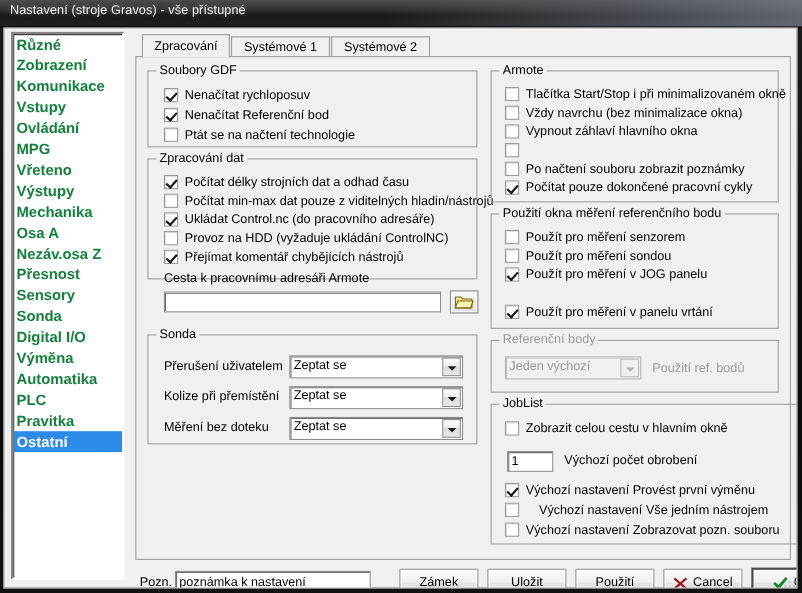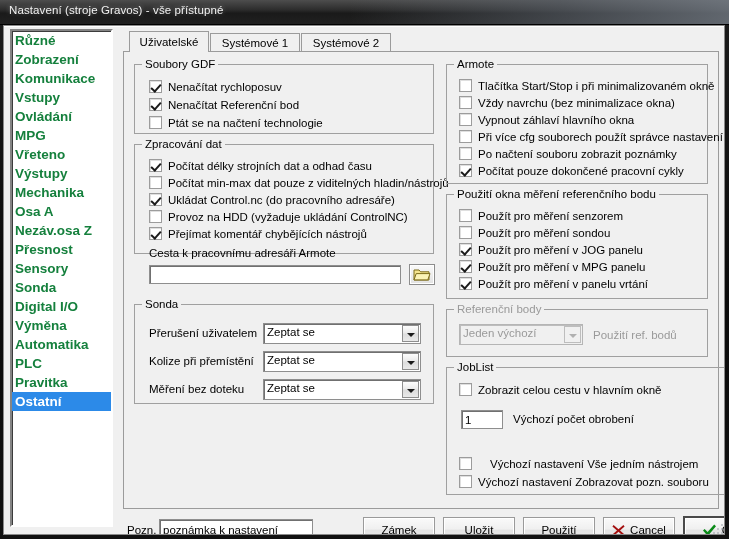--- a/index.html
+++ b/index.html
@@ -329,21 +329,21 @@
         <div class="side-item">Digital I/O</div>
         <div class="side-item">Výměna</div>
         <div class="side-item">Automatika</div>
         <div class="side-item">PLC</div>
         <div class="side-item">Pravitka</div>
         <div class="side-item selected">Ostatní</div>
       </div>
 
     <div id="tabpanel">
       <div id="tabstrip">
-          <div class="tab active" style="left: 6px; width: 80px;">Uživatelské</div>
+          <div class="tab active" style="left: 6px; width: 80px;">Zpracování</div>
           <div class="tab" style="left: 87px; width: 90px;">Systémové 1</div>
           <div class="tab" style="left: 178px; width: 90px;">Systémové 2</div>
         </div>
       <div id="tabbody">
 
         <div class="group" style="left:10px; top:12px; width:300px; height:70px;">
           <div class="gtitle">Soubory GDF</div>
           <div class="cb" style="left:14px; top:14px;">
             <span class="box checked"></span>
             <span>Nenačítat rychloposuv</span>
@@ -424,21 +424,20 @@
           <div class="cb" style="left:12px; top:30px;">
             <span class="box"></span>
             <span>Vždy navrchu (bez minimalizace okna)</span>
           </div>
           <div class="cb" style="left:12px; top:47px;">
             <span class="box"></span>
             <span>Vypnout záhlaví hlavního okna</span>
           </div>
           <div class="cb" style="left:12px; top:64px;">
             <span class="box"></span>
-            <span>Při více cfg souborech použít správce nastavení</span>
           </div>
           <div class="cb" style="left:12px; top:81px;">
             <span class="box"></span>
             <span>Po načtení souboru zobrazit poznámky</span>
           </div>
           <div class="cb" style="left:12px; top:98px;">
             <span class="box checked"></span>
             <span>Počítat pouze dokončené pracovní cykly</span>
           </div>
         </div>
@@ -449,24 +448,20 @@
             <span class="box"></span>
             <span>Použít pro měření senzorem</span>
           </div>
           <div class="cb" style="left:12px; top:30px;">
             <span class="box"></span>
             <span>Použít pro měření sondou</span>
           </div>
           <div class="cb" style="left:12px; top:47px;">
             <span class="box checked"></span>
             <span>Použít pro měření v JOG panelu</span>
-          </div>
-          <div class="cb" style="left:12px; top:64px;">
-            <span class="box checked"></span>
-            <span>Použít pro měření v MPG panelu</span>
           </div>
           <div class="cb" style="left:12px; top:81px;">
             <span class="box checked"></span>
             <span>Použít pro měření v panelu vrtání</span>
           </div>
         </div>
 
         <div class="group disabled" style="left:322px; top:257px; width:262px; height:48px;">
           <div class="gtitle">Referenční body</div>
           <div class="combo disabled" style="left:12px; top:14px; width:124px; height:21px;padding-left:38px;">
@@ -480,36 +475,40 @@
           <div class="gtitle">JobList</div>
 
           <div class="cb" style="left:12px; top:14px;">
             <span class="box"></span>
             <span>Zobrazit celou cestu v hlavním okně</span>
           </div>
 
           <input class="txt" type="text" style="left: 14px; top: 42px; width: 42px; height: 19px;" value="1">
           <div class="lbl" style="left:66px; top:45px;">Výchozí počet obrobení</div>
 
+          <div class="cb" style="left:12px; top:70px;">
+            <span class="box checked"></span>
+            <span>Výchozí nastavení Provést první výměnu</span>
+          </div>
           <div class="cb" style="left:12px; top:88px;gap:12px;">
             <span class="box"></span>
             <span>Výchozí nastavení Vše jedním nástrojem</span>
           </div>
           <div class="cb" style="left:12px; top:106px;">
             <span class="box"></span>
             <span>Výchozí nastavení Zobrazovat pozn. souboru</span>
           </div>
         </div>
 
       </div>
     </div>
 
     <div id="bottombar">
       <div class="lbl" style="left:4px; top:11px;">Pozn.</div>
-      <input class="txt" type="text" style="left: 36px; top: 6px; width: 154px; height: 21px;" value="poznámka k nastavení">
+      <input class="txt" type="text" style="left: 36px; top: 6px; width: 178px; height: 21px;" value="poznámka k nastavení">
 
       <div class="btn" style="left:240px; top:4px; width:72px; height:26px;">
         <span>Zámek</span>
       </div>
       <div class="btn" style="left:320px; top:4px; width:72px; height:26px;">
         <span>Uložit</span>
       </div>
       <div class="btn" style="left:400px; top:4px; width:72px; height:26px;">
         <span>Použití</span>
       </div>

